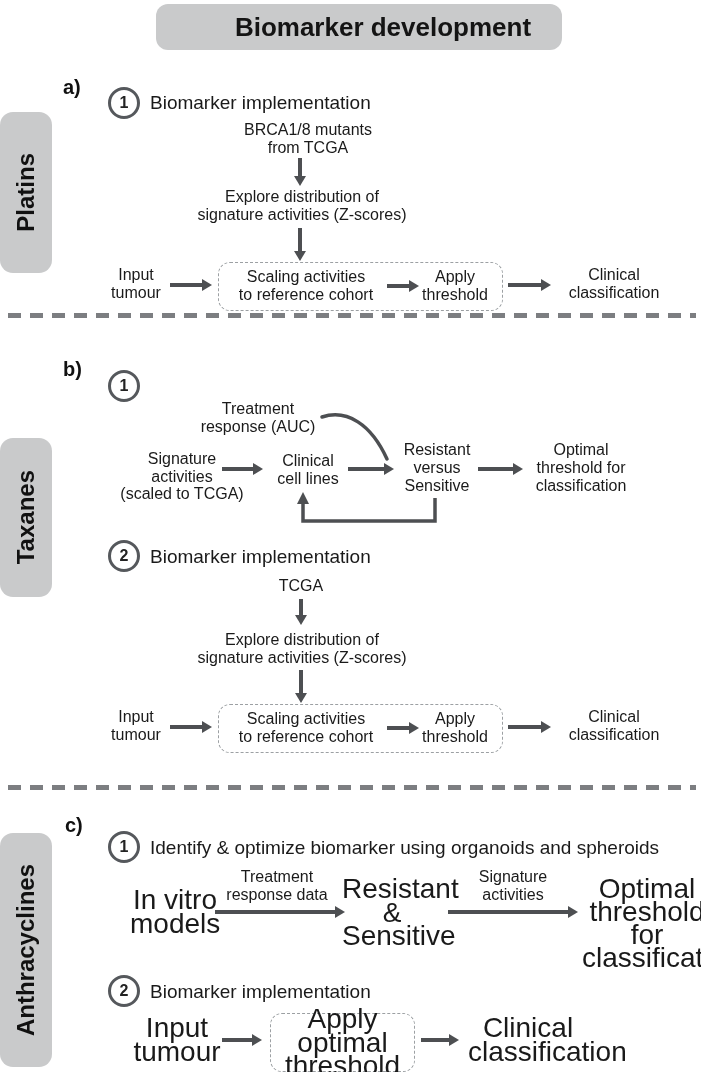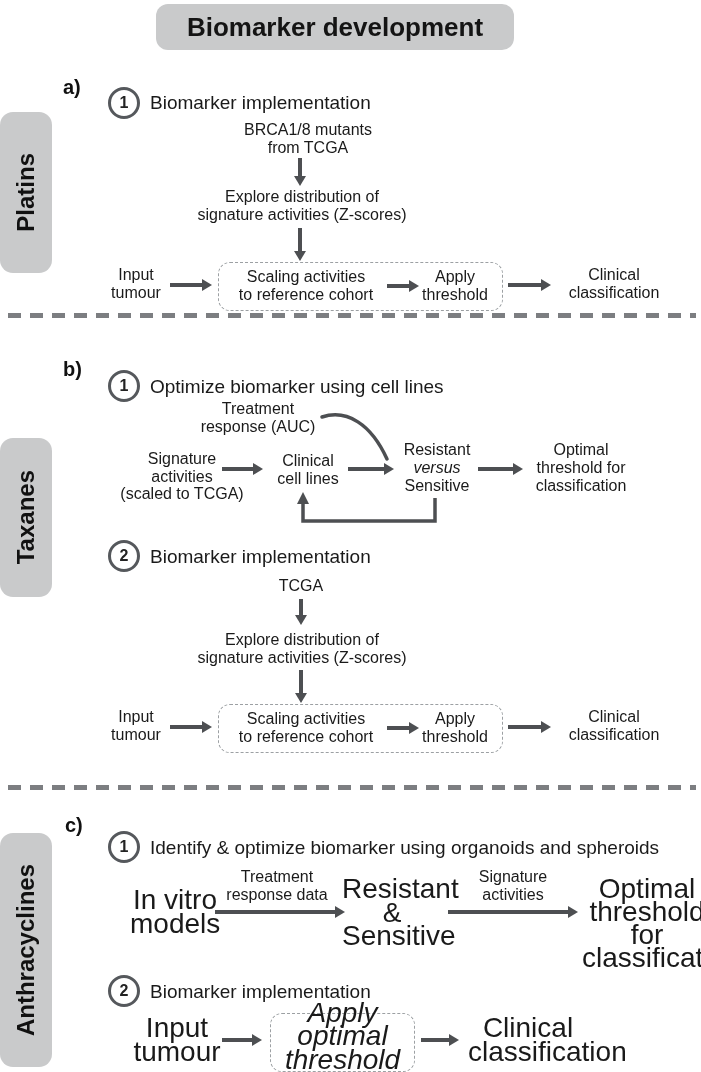--- a/index.html
+++ b/index.html
@@ -3,58 +3,58 @@
 <meta charset="utf-8">
 <style>
   html,body{margin:0;padding:0;background:#ffffff;}
   #canvas{
     position:relative;width:701px;height:1072px;background:#ffffff;overflow:hidden;
     font-family:"Liberation Sans","DejaVu Sans",sans-serif;color:#1a1a1a;
   }
   .titlebox{
     position:absolute;left:156px;top:4px;width:358px;height:46px;border-radius:12px;
     background:#c9cacb;display:flex;align-items:center;justify-content:center;
-    font-size:26px;font-weight:bold;color:#141414;
+    font-size:26px;font-weight:bold;color:#141414;padding-left:48px;
   }
   .sidelabel{
     position:absolute;left:0;width:52px;background:#c9cacb;border-radius:13px;
     display:flex;align-items:center;justify-content:center;
   }
   .sidelabel span{
     writing-mode:vertical-rl;transform:rotate(180deg);
     font-weight:bold;font-size:24px;color:#111;white-space:nowrap;
   }
   .letter{position:absolute;font-weight:bold;font-size:20px;color:#111;}
   .circ{
     position:absolute;width:26px;height:26px;border:3.5px solid #55585c;border-radius:50%;
     background:#fff;display:flex;align-items:center;justify-content:center;
     font-weight:bold;font-size:16px;color:#222;box-sizing:content-box;
   }
   .hdr{position:absolute;font-size:19px;color:#1a1a1a;white-space:nowrap;}
   .node{position:absolute;text-align:center;white-space:pre-line;}
   .sz16{font-size:16px;line-height:17.5px;}
   .sz20{font-size:28px;line-height:23.5px;}
-  .it{font-style:italic;}
+  .it{}
   .stack{display:flex;flex-direction:column;align-items:center;}
   .harrow{position:absolute;height:3.5px;background:#4d4f52;}
   .harrow::after{
     content:"";position:absolute;right:-10px;top:50%;transform:translateY(-50%);
     border-left:10px solid #4d4f52;border-top:6px solid transparent;border-bottom:6px solid transparent;
   }
   .varrow{position:absolute;width:3.5px;background:#4d4f52;}
   .varrow::after{
     content:"";position:absolute;bottom:-9px;left:50%;transform:translateX(-50%);
     border-top:10px solid #4d4f52;border-left:6px solid transparent;border-right:6px solid transparent;
   }
   .dashbox{position:absolute;border:1.5px dashed #9ca0a3;border-radius:12px;background:transparent;}
   .divider{
     position:absolute;left:8px;width:688px;height:4.5px;
     background:repeating-linear-gradient(90deg,#7c7e81 0 13px,transparent 13px 22px);
   }
-  .ctr{display:flex;align-items:flex-end;justify-content:center;font-style:italic;}
+  .ctr{display:flex;align-items:center;justify-content:center;}
   svg{position:absolute;overflow:visible;}
 </style>
 </head>
 <body>
 
 <div id="canvas">
 
   <div class="titlebox">
     <span>Biomarker development</span>
   </div>
@@ -95,21 +95,20 @@
   <div class="harrow" style="left:508px;top:283px;width:33px;"></div>
   <div class="node sz16" style="left:553px;top:266px;width:122px;">Clinical
 classification</div>
 
   <div class="divider" style="top:313px;"></div>
 
   <div class="letter" style="left:63px;top:358px;">b)</div>
   <div class="circ" style="left:108px;top:370px;">
     <span>1</span>
   </div>
-  <div class="hdr" style="left:150px;top:376px;">Optimize biomarker using cell lines</div>
 
   <div class="node sz16" style="left:178px;top:400px;width:160px;">Treatment
 response (AUC)</div>
 
   <svg style="left:315px;top:408px;" width="85" height="60" viewBox="0 0 85 60">
     <path d="M 7,9 C 32,1 56,16 72,51" fill="none" stroke="#4d4f52" stroke-width="3.5" stroke-linecap="round"></path>
   </svg>
 
   <div class="node sz16" style="left:102px;top:450px;width:160px;">Signature
 activities

